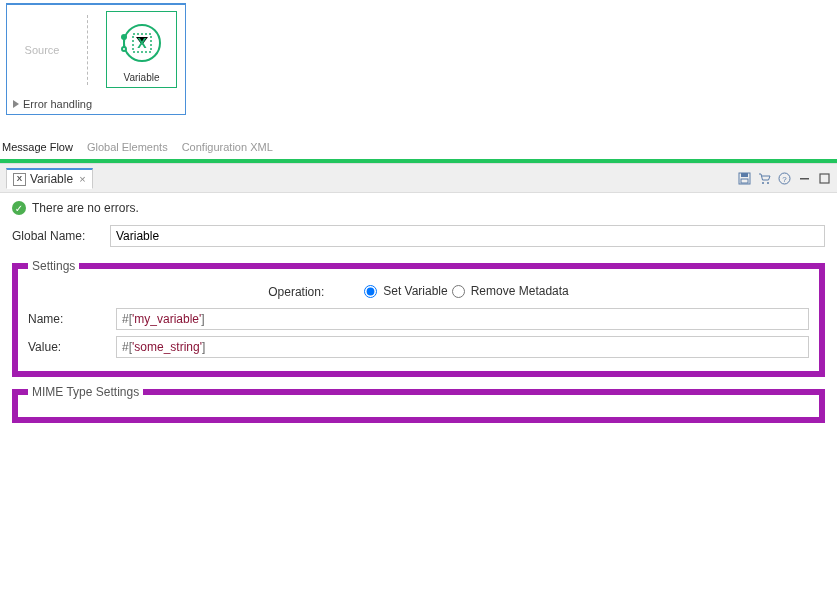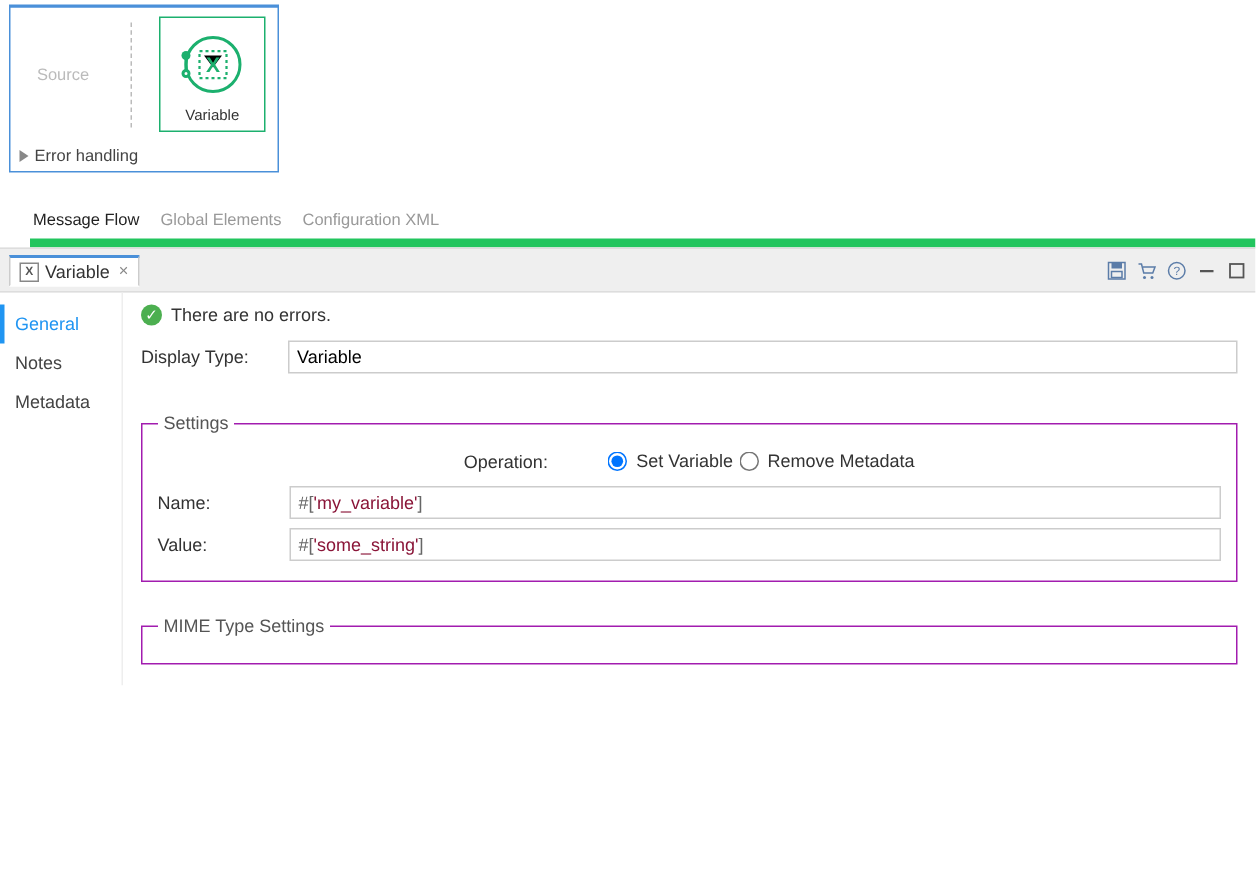--- a/index.html
+++ b/index.html
@@ -9,42 +9,42 @@
 .flow-box::before { content: ""; position: absolute; top: -2px; left: -1px; right: -1px; height: 2px; background: #4a90d9; }
 .flow-title { font-size: 11px; padding: 6px 8px 2px 8px; color: #444; }
 .flow-body { display: flex; align-items: center; padding: 6px 8px 6px 8px; gap: 18px; }
 .source-ph { color: #bbb; font-size: 11px; width: 58px; text-align: center; }
 .vdash { border-left: 1px dashed #bbb; height: 70px; }
 .node-box { border: 1px solid #1cb06e; width: 76px; text-align: center; padding: 4px 0 4px 0; }
 .node-icon-wrap { display: flex; justify-content: center; padding: 4px 0; }
 .node-label { font-size: 10px; color: #333; padding-top: 2px; }
 .error-row { display: flex; align-items: center; gap: 4px; padding: 4px 6px; font-size: 11px; color: #444; border-top: 0px solid #eee;}
 .tri-right { width: 0; height: 0; border-top: 4px solid transparent; border-bottom: 4px solid transparent; border-left: 6px solid #888; }
-.editor-tabs { display: flex; gap: 14px; padding: 8px 2px 6px 2px; font-size: 11px; color: #999; border-bottom: 6px solid #22c55e; margin-left: 20px;}
+.editor-tabs { display: flex; gap: 14px; padding: 8px 2px 6px 2px; font-size: 11px; color: #999; border-bottom: 4px solid #22c55e;}
 .editor-tabs .active { color: #222; }
 .props-titlebar { background: #efefef; display: flex; align-items: center; padding: 4px 6px; border-top: 1px solid #ddd; border-bottom: 1px solid #ddd; position: relative;}
 .props-titlebar .title-segment { display: flex; align-items: center; gap: 4px; padding: 2px 6px; border-top: 2px solid #4a90d9; background: #fff; border-left: 1px solid #ccc; border-right: 1px solid #ccc; border-bottom: 1px solid #fff; margin-bottom: -1px;}
 .close-x { color: #888; font-size: 11px; cursor: pointer; margin-left: 2px;}
 .titlebar-icons { margin-left: auto; display: flex; gap: 6px; align-items: center; }
 .titlebar-icons .ico { width: 14px; height: 14px; display: inline-flex; align-items: center; justify-content: center; color: #5577aa; font-size: 12px; cursor: pointer; }
 .props-body { display: flex; }
 .side-tabs { width: 82px; border-right: 1px solid #eee; padding-top: 8px; position: relative;}
 .side-tab { padding: 6px 10px; font-size: 12px; color: #444; cursor: pointer; }
 .side-tab.active { color: #2095f2; position: relative;}
 .side-tab.active::before { content: ""; position: absolute; left: 0; top: 0; bottom: 0; width: 3px; background: #2095f2; }
 .form-area { flex: 1; padding: 8px 12px 14px 12px; }
 .status-row { display: flex; align-items: center; gap: 6px; padding-bottom: 6px; }
 .check-ico { width: 14px; height: 14px; border-radius: 50%; background: #4caf50; color: #fff; font-size: 10px; display: inline-flex; align-items: center; justify-content: center; }
 .field-row { display: flex; align-items: center; gap: 8px; padding: 4px 0; }
 .field-row label { width: 90px; font-size: 12px; color: #333; text-align: left; }
 .field-row input[type=text], .field-row select { flex: 1; border: 1px solid #ccc; padding: 3px 5px; font-size: 12px; font-family: inherit; }
 .code-input { font-family: inherit;}
 .code-input .hash { color: #666; }
 .code-input .str { color: #8a1538; }
-fieldset.group { border: 1px solid #a21caf; margin-top: 22px; padding: 8px 10px 10px 10px; }
+fieldset.group { border: 6px solid #a21caf; margin-top: 8px; padding: 8px 10px 10px 10px; }
 fieldset.group legend { font-size: 12px; color: #555; padding: 0 4px; }
 .radio-col { display: flex; flex-direction: row; gap: 4px; padding-left: 0px;}
 .radio-item { display: flex; align-items: center; gap: 6px; font-size: 12px; }
 .radio-item input { margin: 0; }
 .op-row { display: flex; gap: 20px; padding: 2px 0 6px 0; justify-content: center;}
 .op-row .lab { width: 76px; font-size: 12px; padding-top: 2px;}
 .inner-row { display: flex; align-items: center; gap: 12px; padding: 3px 0;}
 .inner-row .lab { width: 76px; font-size: 12px; }
 .inner-row .txtbox { flex: 1; border: 1px solid #ccc; padding: 3px 5px; font-size: 12px; background: #fff; min-height: 20px;}
 .props-outer { border-top: 0px; }
@@ -121,34 +121,29 @@
       </span>
       <span class="ico">
         <svg width="13" height="13" viewBox="0 0 13 13">
             <rect x="2" y="2" width="9" height="9" fill="none" stroke="#555" stroke-width="1.2"></rect>
           </svg>
       </span>
     </div>
   </div>
 
   <div class="props-body">
-    <div class="side-tabs">
-      <div class="side-tab active">General</div>
-      <div class="side-tab">Notes</div>
-      <div class="side-tab">Metadata</div>
-    </div>
 
     <div class="form-area">
       <div class="status-row">
         <span class="check-ico">✓</span>
         <span>There are no errors.</span>
       </div>
 
       <div class="field-row">
-        <label>Display Type:</label>
+        <label>Global Name:</label>
         <input type="text" value="Variable" style="">
       </div>
 
       <fieldset class="group">
         <legend>Settings</legend>
 
         <div class="op-row">
           <div class="lab">Operation:</div>
           <div class="radio-col">
             <label class="radio-item">

